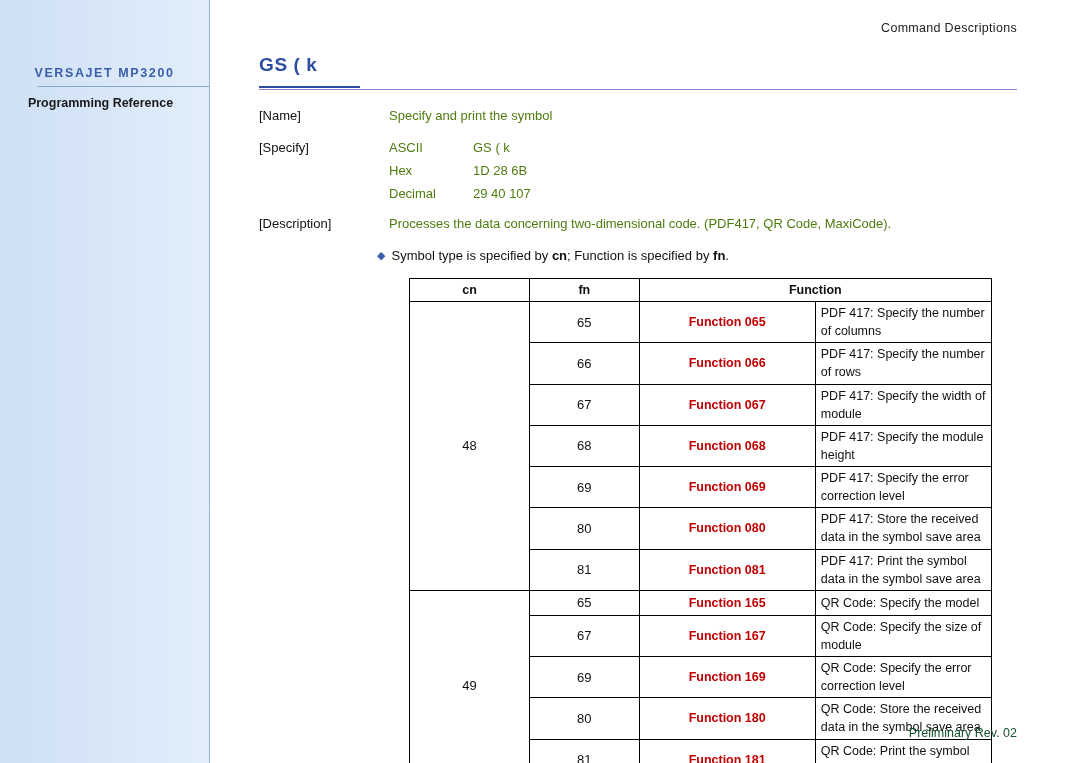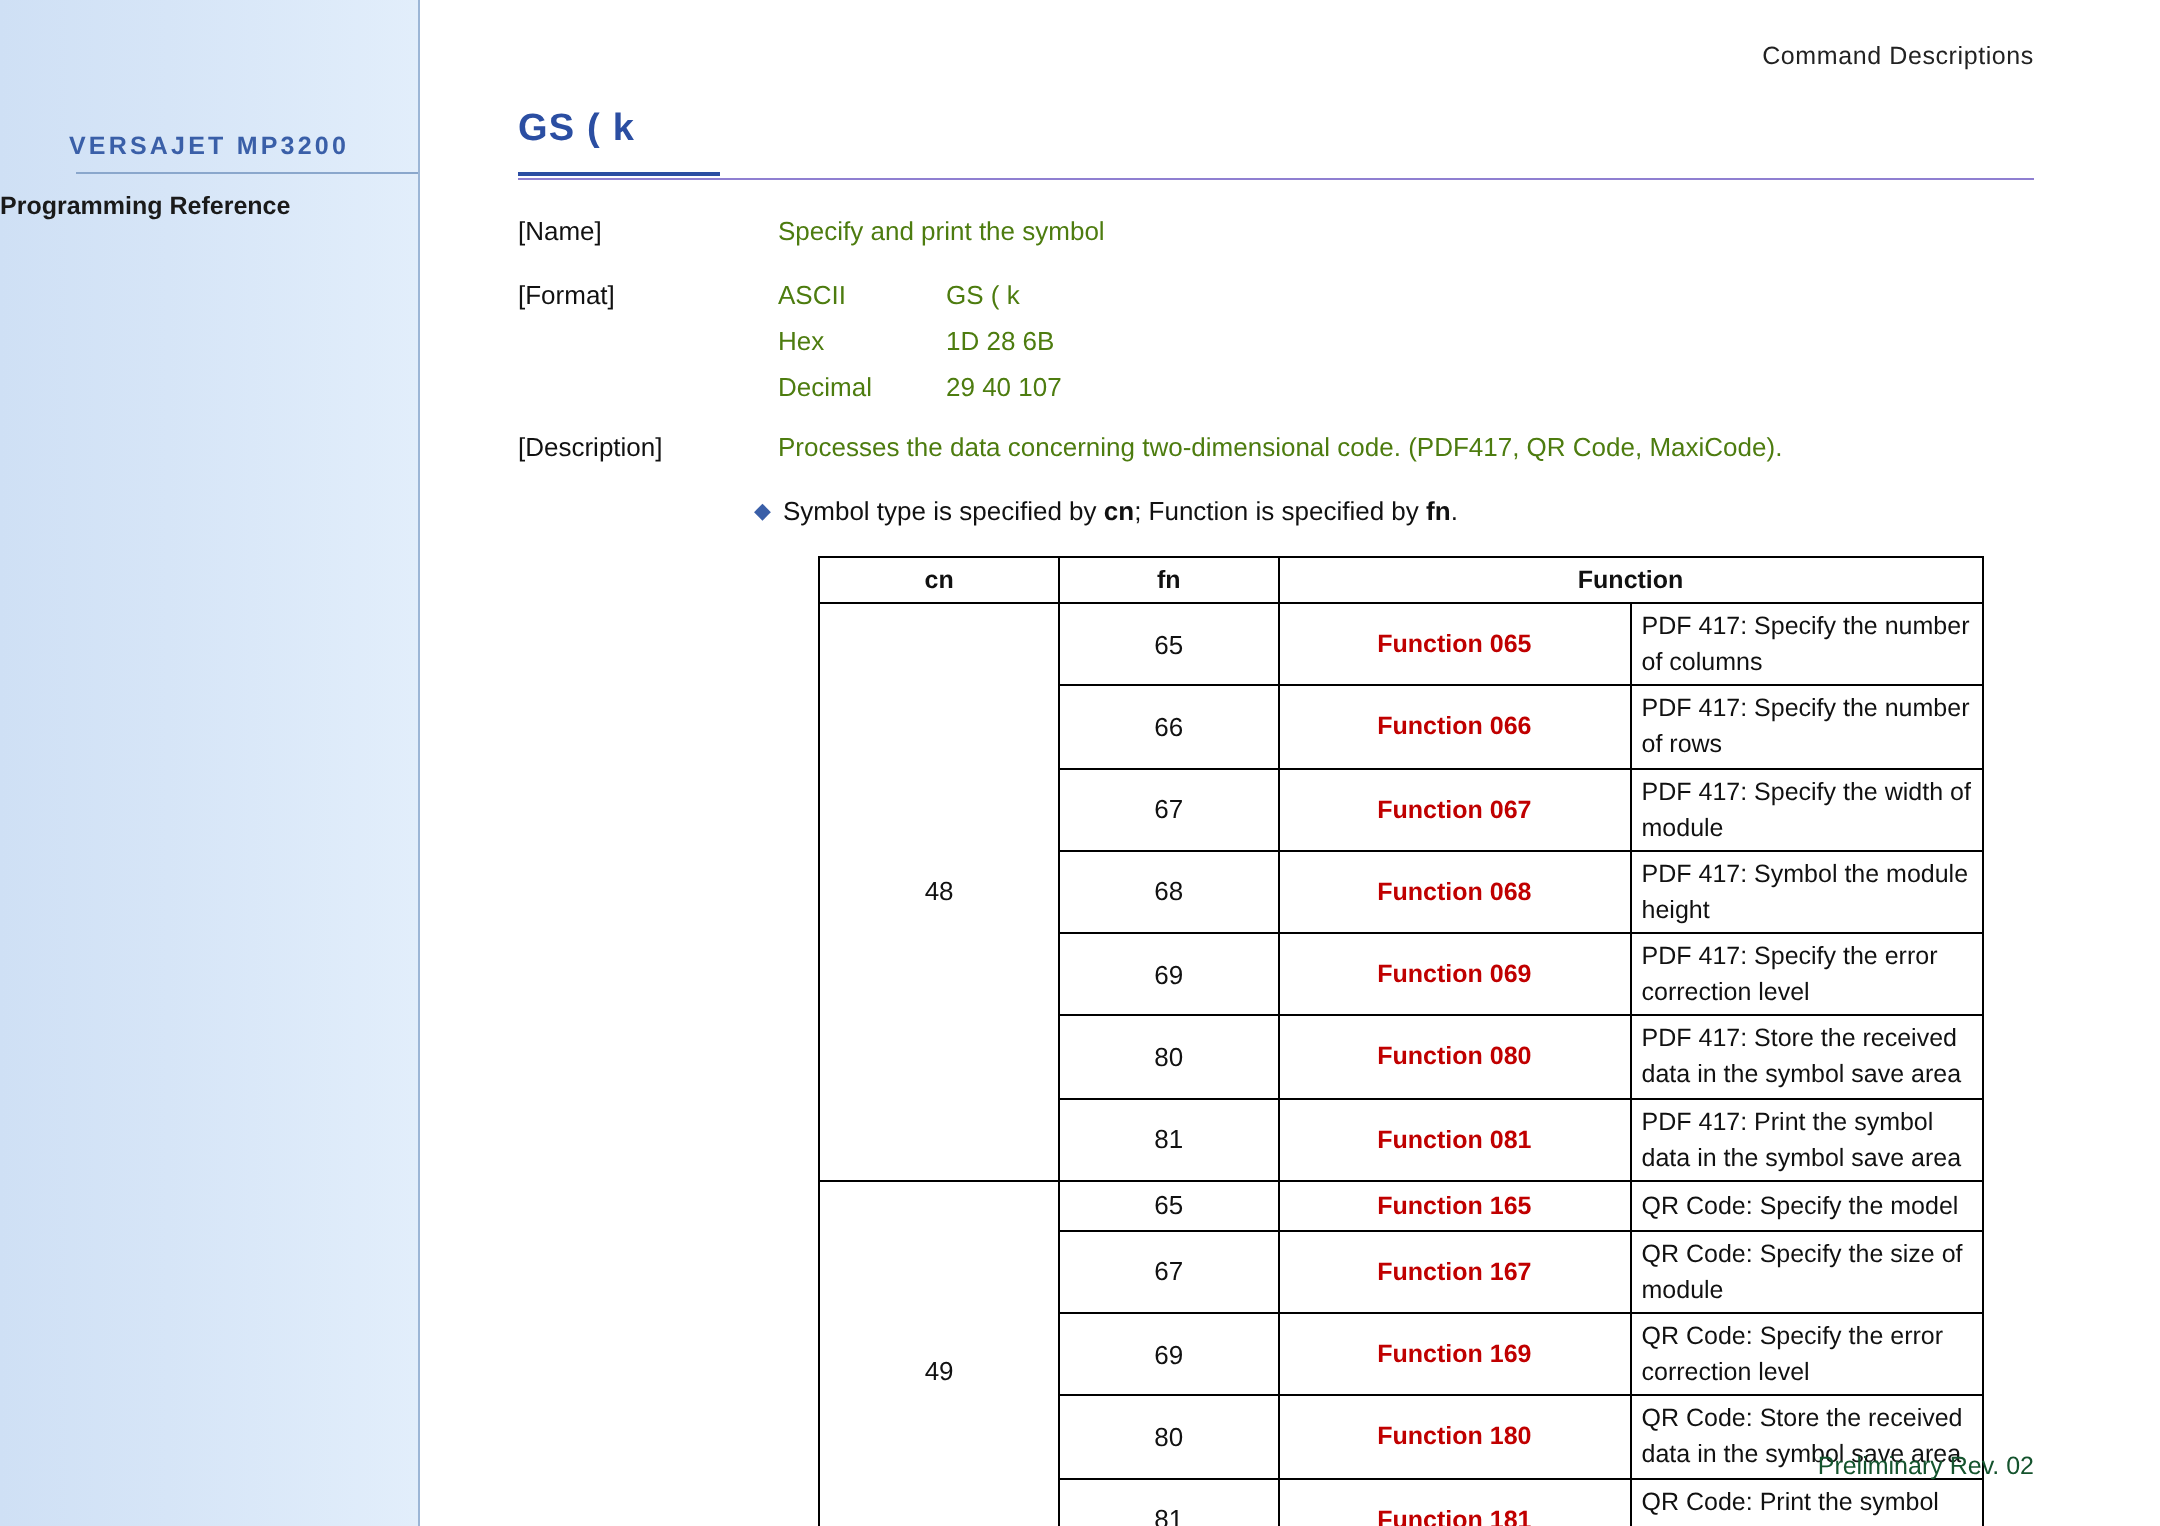--- a/index.html
+++ b/index.html
@@ -43,20 +43,21 @@
     position: absolute;
     left: 38px; top: 86px;
     width: 171px;
     height: 1px;
     background: #8aa7cc;
   }
   .sidebar-sub {
     position: absolute;
     left: 0; top: 96px;
     width: 201px;
+    text-align: center;
     font-size: 12.5px;
     font-weight: bold;
     color: #1a1a1a;
   }
   
   .header-right {
     position: absolute;
     right: 63px; top: 21px;
     font-size: 12.5px;
     color: #222222;
@@ -175,21 +176,21 @@
   </div>
 
   <div class="header-right">Command  Descriptions</div>
   <div class="cmd-title">GS ( k</div>
   <div class="title-underline-short"></div>
   <div class="title-underline-long"></div>
 
   <div class="label" style="left:259px; top:108px;">[Name]</div>
   <div class="value" style="left:389px; top:108px;">Specify and print the symbol</div>
 
-  <div class="label" style="left:259px; top:140px;">[Format]</div>
+  <div class="label" style="left:259px; top:140px;">[Specify]</div>
   <div class="value" style="left:389px; top:140px;">ASCII</div>
   <div class="value" style="left:473px; top:140px;">GS ( k</div>
   <div class="value" style="left:389px; top:163px;">Hex</div>
   <div class="value" style="left:473px; top:163px;">1D 28 6B</div>
   <div class="value" style="left:389px; top:186px;">Decimal</div>
   <div class="value" style="left:473px; top:186px;">29 40 107</div>
 
   <div class="label" style="left:259px; top:216px;">[Description]</div>
   <div class="value" style="left:389px; top:216px;">Processes the data concerning two-dimensional code. (PDF417, QR Code, MaxiCode).</div>
 
@@ -220,21 +221,21 @@
           <td class="desc-cell col-desc">PDF 417: Specify the number of rows</td>
         </tr>
         <tr class="row-norm">
           <td class="fn-cell">67</td>
           <td class="func-cell col-func">Function 067</td>
           <td class="desc-cell col-desc">PDF 417: Specify the width of module</td>
         </tr>
         <tr class="row-norm">
           <td class="fn-cell">68</td>
           <td class="func-cell col-func">Function 068</td>
-          <td class="desc-cell col-desc">PDF 417: Symbol the module height</td>
+          <td class="desc-cell col-desc">PDF 417: Specify the module height</td>
         </tr>
         <tr class="row-norm">
           <td class="fn-cell">69</td>
           <td class="func-cell col-func">Function 069</td>
           <td class="desc-cell col-desc">PDF 417: Specify the error correction level</td>
         </tr>
         <tr class="row-tall">
           <td class="fn-cell">80</td>
           <td class="func-cell col-func">Function 080</td>
           <td class="desc-cell col-desc">PDF 417: Store the received data in the symbol save area</td>

